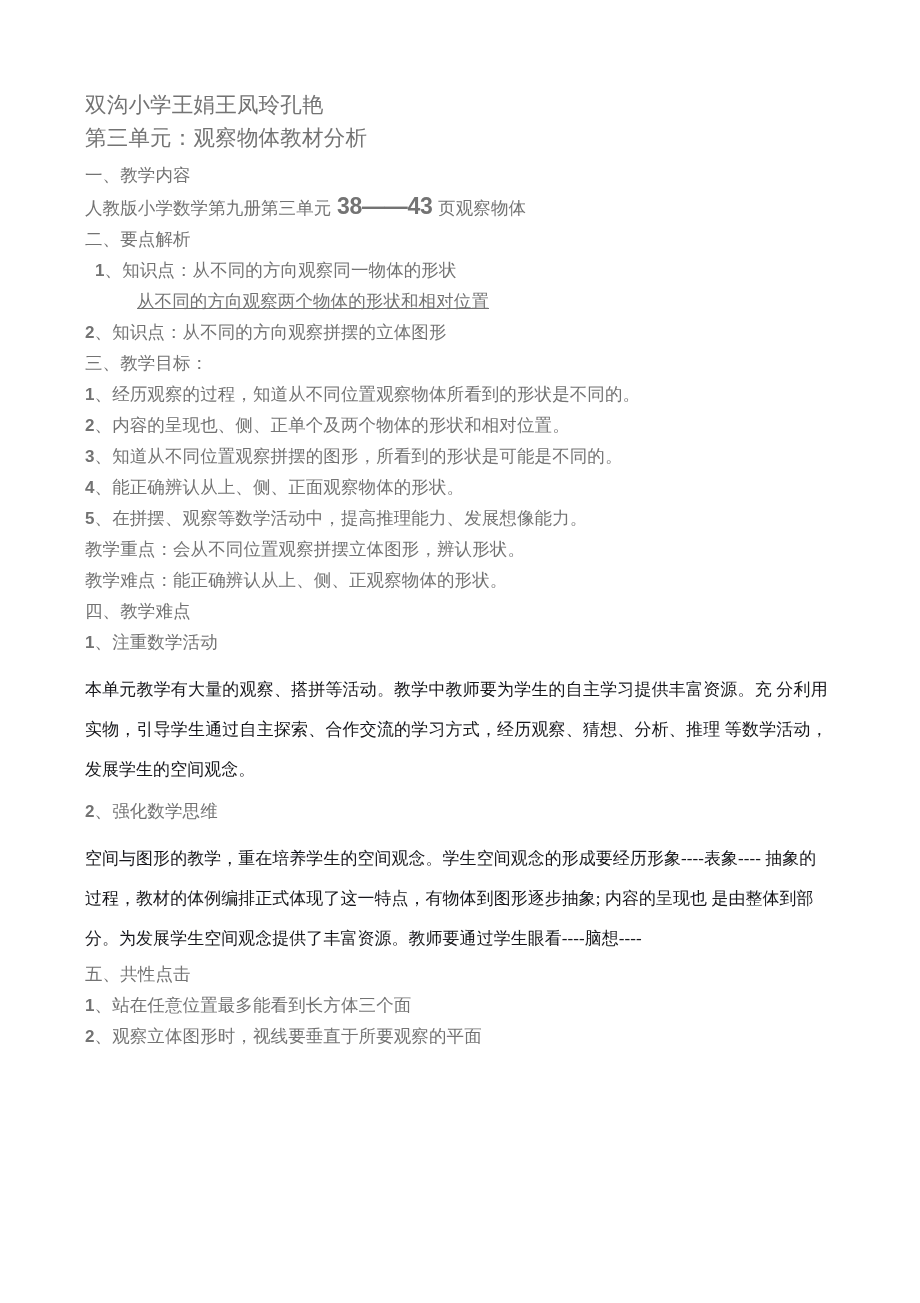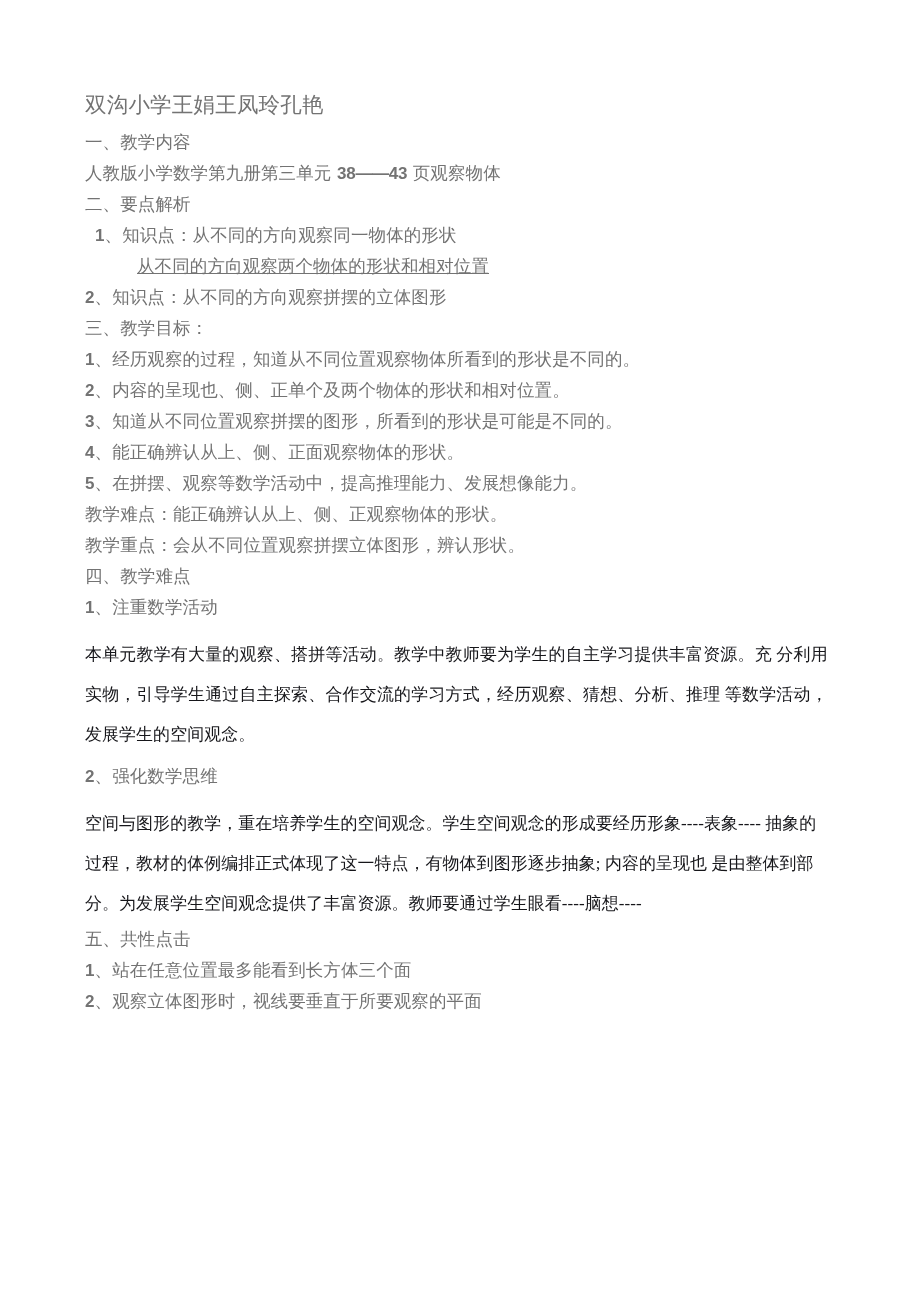--- a/index.html
+++ b/index.html
@@ -48,21 +48,21 @@
 
   
   .num {
     font-family: "Liberation Sans", "DejaVu Sans", sans-serif;
     font-weight: 700;
     font-size: 17px;
   }
   .pagerange {
     font-family: "Liberation Sans", "DejaVu Sans", sans-serif;
     font-weight: 700;
-    font-size: 17px;
+    font-size: 23px;
     letter-spacing: -0.3px;
   }
 
   .indent-1 { padding-left: 10px; }
   .indent-2 { padding-left: 52px; text-decoration: underline; }
 
   
   .para {
     font-family: "Liberation Serif", "DejaVu Serif", serif;
     font-size: 17.2px;
@@ -83,39 +83,40 @@
   .gap-sm { height: 6px; }
   .gap-md { height: 12px; }
 </style>
 </head>
 <body>
 
 <div class="page">
   <div class="doc">
 
     <div class="line title-line">双沟小学王娟王凤玲孔艳</div>
+    <div class="line title-line">第三单元：观察物体教材分析</div>
 
     <div class="gap-sm"></div>
 
     <div class="line body-line">一、教学内容</div>
     <div class="line body-line"><span>人教版小学数学第九册第三单元 </span><span class="pagerange">38——43</span><span> 页观察物体</span></div>
 
     <div class="line body-line">二、要点解析</div>
     <div class="line body-line indent-1"><span class="num">1</span><span>、知识点：从不同的方向观察同一物体的形状</span></div>
     <div class="line body-line indent-2">从不同的方向观察两个物体的形状和相对位置</div>
     <div class="line body-line"><span class="num">2</span><span>、知识点：从不同的方向观察拼摆的立体图形</span></div>
 
     <div class="line body-line">三、教学目标：</div>
     <div class="line body-line"><span class="num">1</span><span>、经历观察的过程，知道从不同位置观察物体所看到的形状是不同的。</span></div>
     <div class="line body-line"><span class="num">2</span><span>、内容的呈现也、侧、正单个及两个物体的形状和相对位置。</span></div>
     <div class="line body-line"><span class="num">3</span><span>、知道从不同位置观察拼摆的图形，所看到的形状是可能是不同的。</span></div>
     <div class="line body-line"><span class="num">4</span><span>、能正确辨认从上、侧、正面观察物体的形状。</span></div>
     <div class="line body-line"><span class="num">5</span><span>、在拼摆、观察等数学活动中，提高推理能力、发展想像能力。</span></div>
+    <div class="line body-line">教学重点：会从不同位置观察拼摆立体图形，辨认形状。</div>
     <div class="line body-line">教学难点：能正确辨认从上、侧、正观察物体的形状。</div>
-    <div class="line body-line">教学重点：会从不同位置观察拼摆立体图形，辨认形状。</div>
 
     <div class="line body-line">四、教学难点</div>
     <div class="line body-line"><span class="num">1</span><span>、注重数学活动</span></div>
 
     <div class="gap-md"></div>
     <div class="para">本单元教学有大量的观察、搭拼等活动。教学中教师要为学生的自主学习提供丰富资源。充 分利用实物，引导学生通过自主探索、合作交流的学习方式，经历观察、猜想、分析、推理 等数学活动，发展学生的空间观念。</div>
     <div class="gap-sm"></div>
 
     <div class="line body-line"><span class="num">2</span><span>、强化数学思维</span></div>
 

